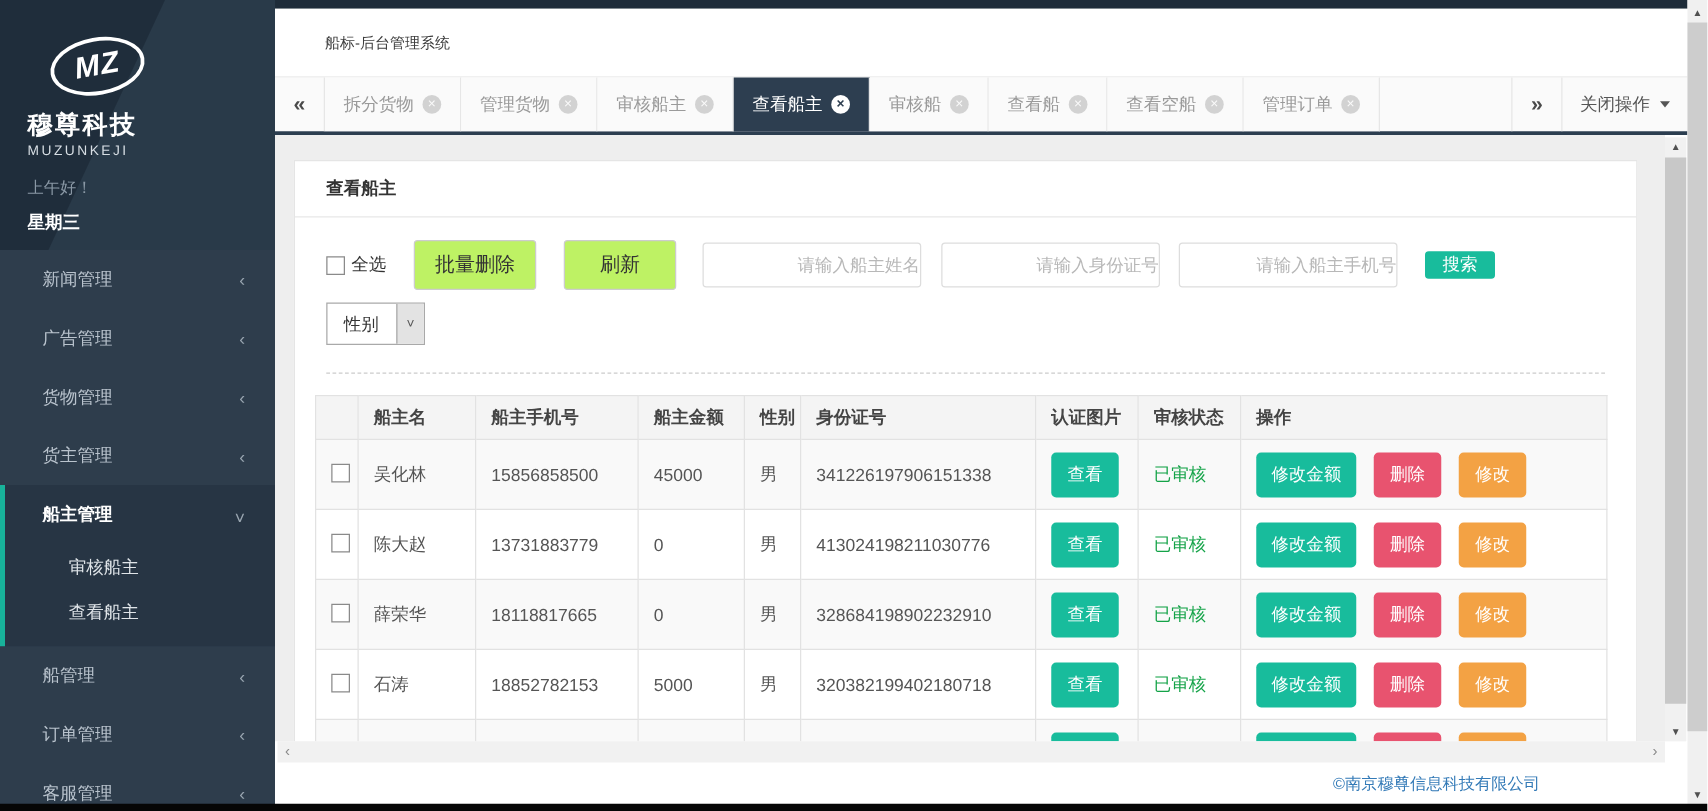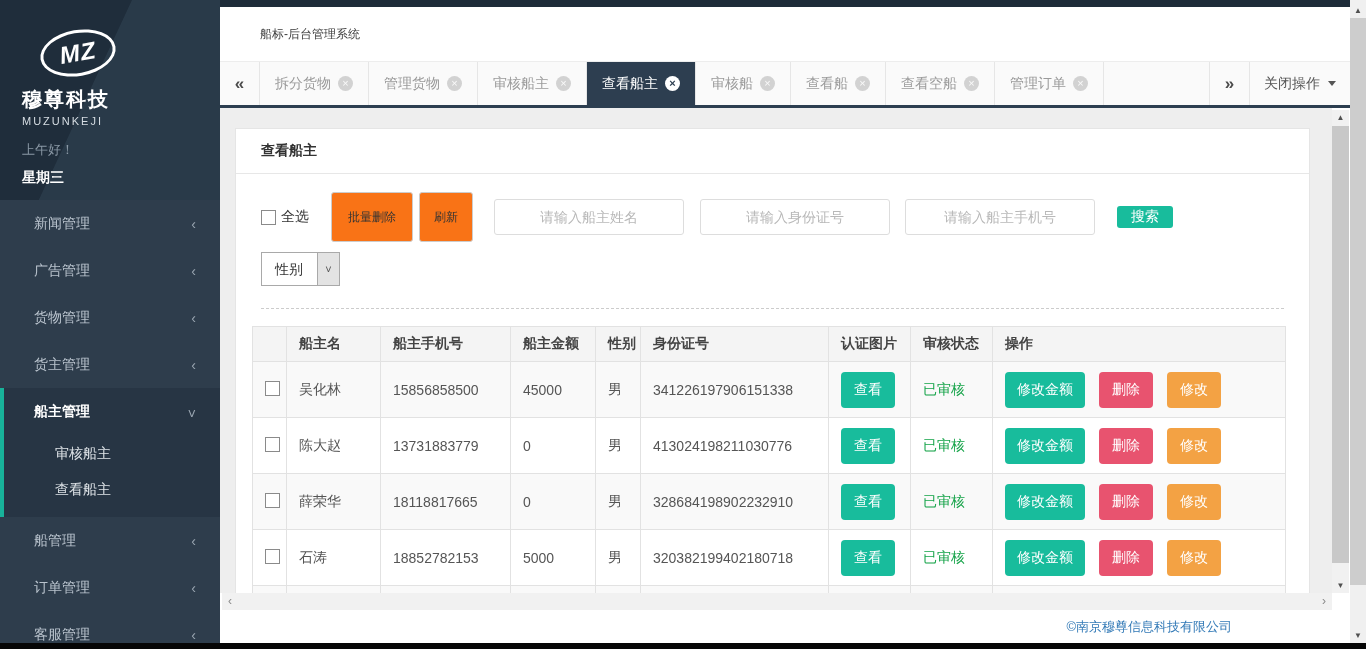--- a/index.html
+++ b/index.html
@@ -49,24 +49,24 @@
   .darkline { height:3px; background:#2c3e50; }
 
   .content { position:absolute; top:108px; left:0; width:1112px; height:485px; background:#eeeeee; overflow:hidden; }
   .panel { position:absolute; left:15px; top:20px; width:1075px; background:#fff; border:1px solid #e5e5e5; }
   .panel-header { padding:13px 25px; font-size:14px; font-weight:bold; color:#333; border-bottom:1px solid #e7e7e7; }
 
   .toolbar { padding:18px 25px 0 25px; }
   .tb-row1 { display:flex; align-items:center; }
   .cb { width:15px; height:15px; border:1px solid #8a8a8a; background:#fff; display:inline-block; cursor:pointer; flex:none; }
   .selall-label { font-size:14px; color:#333; margin-left:5px; }
-  .btn-plain { background:#f97316; border:1px solid #ccc; border-radius:3px; color:#333; font-size:12px; padding:0 16px; height:50px; cursor:pointer; font-family:inherit; }
+  .btn-plain { background:#bef264; border:1px solid #ccc; border-radius:3px; color:#333; font-size:16px; padding:0 16px; height:40px; cursor:pointer; font-family:inherit; }
   .btn-batch { margin-left:22px; }
-  .btn-refresh { margin-left:6px; padding:0 14px; }
-  .text-input { height:36px; width:190px; border:1px solid #ddd; border-radius:3px; text-align:center; font-size:14px; color:#333; font-family:inherit; }
+  .btn-refresh { margin-left:22px; padding:0 28px; }
+  .text-input { height:36px; width:175px; border:1px solid #ddd; border-radius:3px; text-align:right; font-size:14px; color:#333; font-family:inherit; }
   .text-input::placeholder { color:#b8b8b8; }
   .in1 { margin-left:21px; } .in2 { margin-left:16px; } .in3 { margin-left:15px; }
   .btn-search { margin-left:22px; background:#18bc9c; color:#fff; border:none; border-radius:3px; font-size:14px; padding:0 14px; height:22px; cursor:pointer; font-family:inherit; }
   .tb-row2 { margin-top:10px; padding-bottom:22px; }
   .gender-select { display:inline-flex; height:34px; border:1px solid #a9a9a9; cursor:pointer; background:#fff; }
   .gender-label { padding:0 14px 0 13px; font-size:14px; color:#333; line-height:32px; }
   .gender-arrow { width:22px; background:#e3e3e3; border-left:1px solid #a9a9a9; display:flex; align-items:center; justify-content:center; color:#555; font-size:11px; }
 
   .dashed { border-top:1px dashed #ccc; margin:0 25px; }
 

